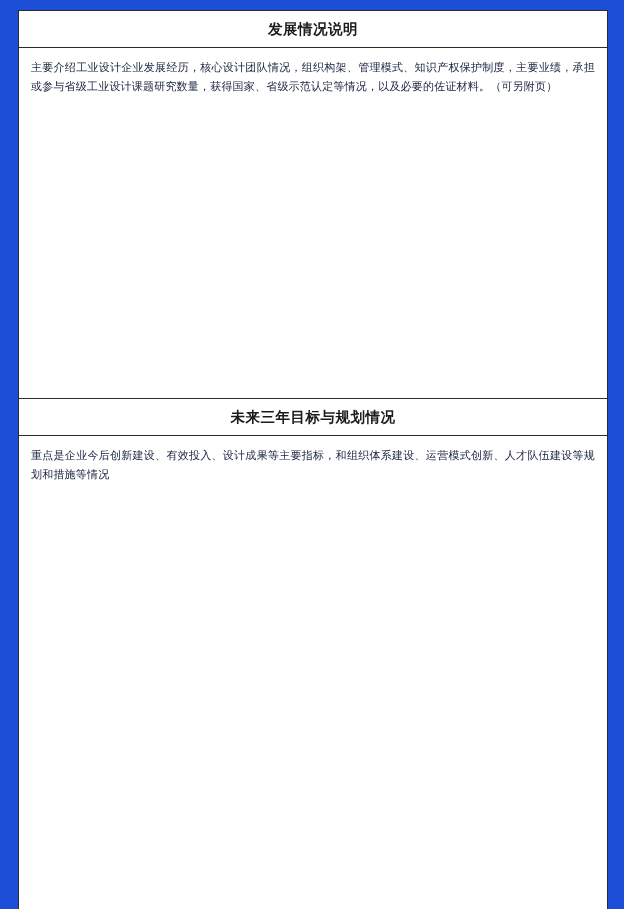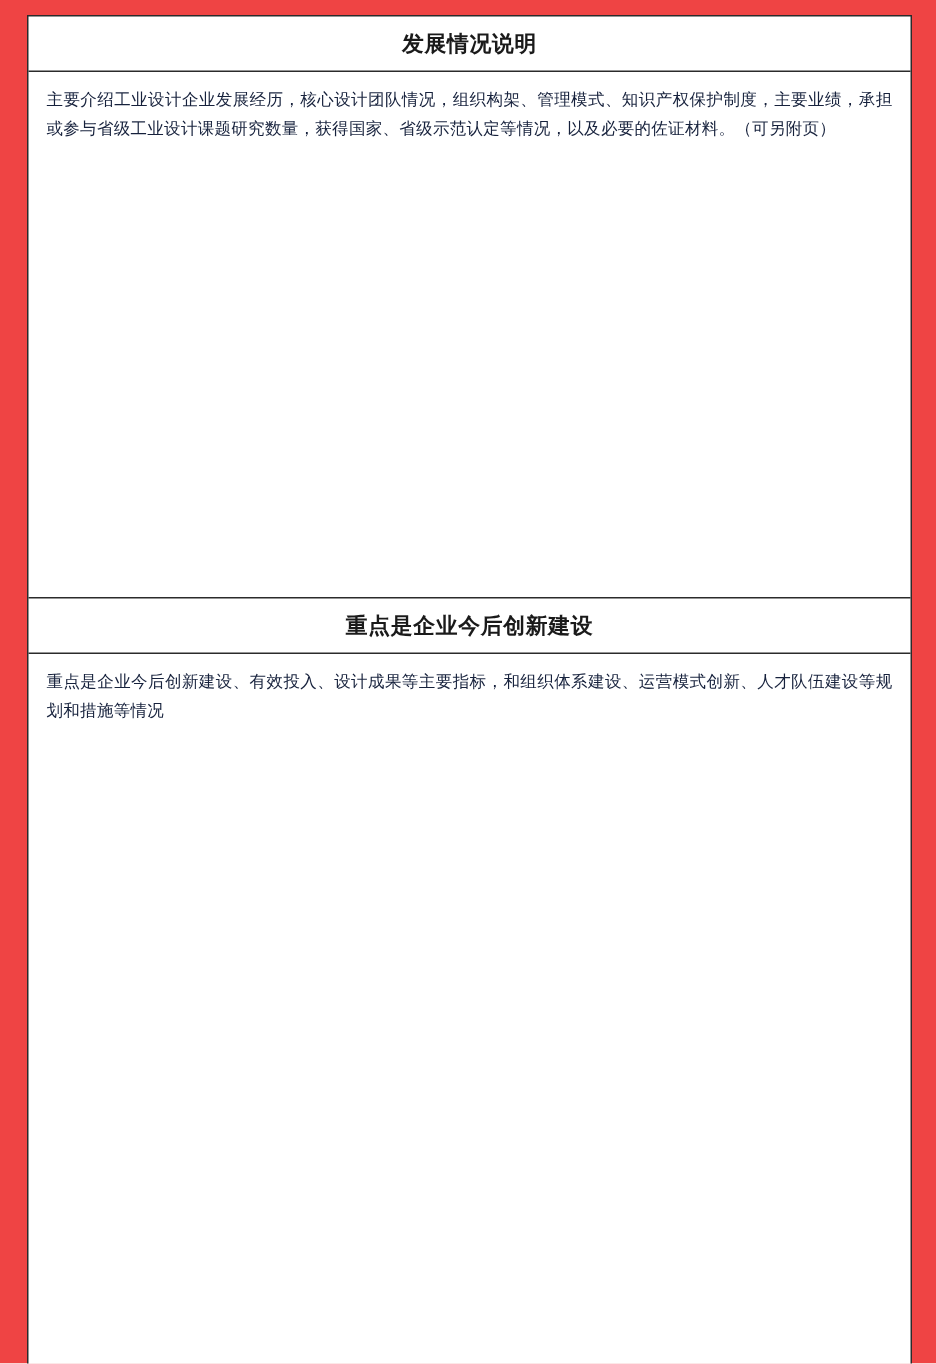--- a/index.html
+++ b/index.html
@@ -14,21 +14,21 @@
     color: #1a1a1a;
     position: relative;
     overflow: hidden;
   }
   .page {
     position: absolute;
     left: 0;
     top: 0;
     width: 624px;
     height: 909px;
-    background: #ef4444;
+    background: #1d4ed8;
   }
   .doc-table {
     position: absolute;
     left: 18px;
     top: 10px;
     width: 588px;
     border: 1px solid #2b2b2b;
     border-collapse: collapse;
     background: #ffffff;
   }
@@ -74,21 +74,21 @@
   <div class="doc-table">
 
     <div class="section">
       <div class="section-header">发展情况说明</div>
       <div class="section-body body-1">
         <p>主要介绍工业设计企业发展经历，核心设计团队情况，组织构架、管理模式、知识产权保护制度，主要业绩，承担或参与省级工业设计课题研究数量，获得国家、省级示范认定等情况，以及必要的佐证材料。（可另附页）</p>
       </div>
     </div>
 
     <div class="section">
-      <div class="section-header">重点是企业今后创新建设</div>
+      <div class="section-header">未来三年目标与规划情况</div>
       <div class="section-body body-2">
         <p>重点是企业今后创新建设、有效投入、设计成果等主要指标，和组织体系建设、运营模式创新、人才队伍建设等规划和措施等情况</p>
       </div>
     </div>
 
   </div>
 
 </div>
 
 </body></html>

